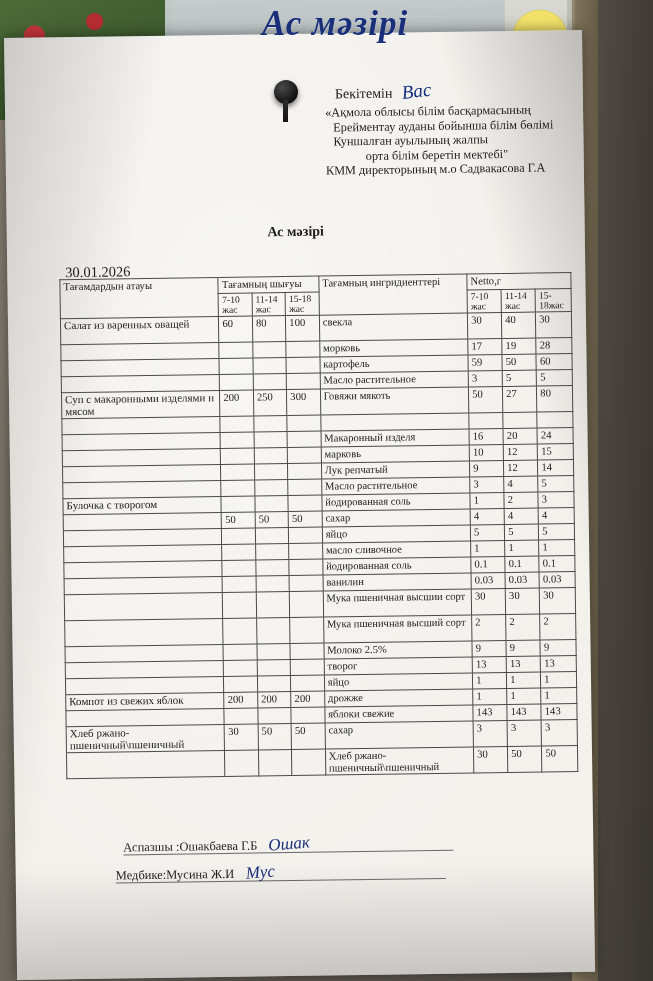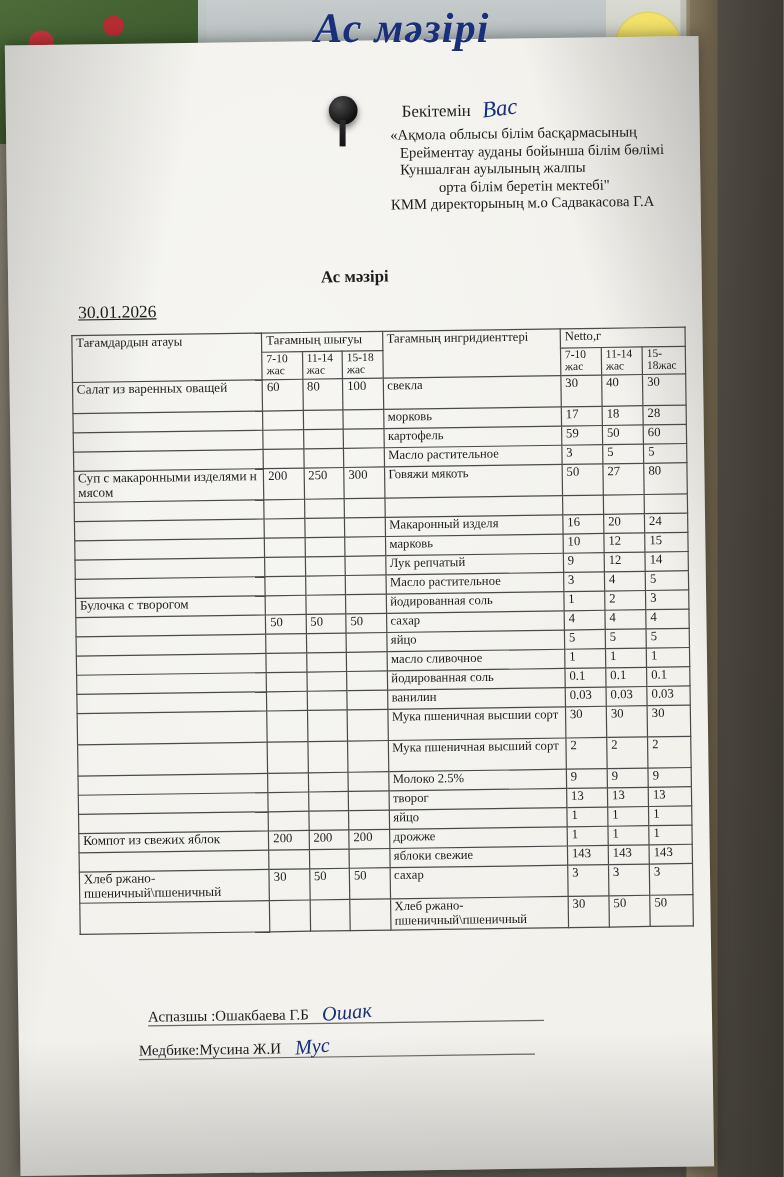--- a/index.html
+++ b/index.html
@@ -148,23 +148,22 @@
     position: absolute;
     left: 0; right: 0;
     top: 190px;
     text-align: center;
     font-weight: bold;
     font-size: 14px;
   }
   .doc-date {
     position: absolute;
     left: 58px;
-    top: 216px;
+    top: 227px;
     font-size: 14.5px;
-    text-decoration: underline;
   }
 
   
   table.menu {
     position: absolute;
     left: 52px;
     top: 242px;
     width: 512px;
     border-collapse: collapse;
     font-size: 10.6px;
@@ -269,21 +268,21 @@
               <td class="c-net">40</td>
               <td class="c-net">30</td>
             </tr>
             <tr>
               <td class="c-name dish"></td>
               <td class="c-out"></td>
               <td class="c-out"></td>
               <td class="c-out"></td>
               <td class="c-ingr">морковь</td>
               <td class="c-net">17</td>
-              <td class="c-net">18</td>
+              <td class="c-net">19</td>
               <td class="c-net">28</td>
             </tr>
             <tr>
               <td class="c-name dish"></td>
               <td class="c-out"></td>
               <td class="c-out"></td>
               <td class="c-out"></td>
               <td class="c-ingr">картофель</td>
               <td class="c-net">59</td>
               <td class="c-net">50</td>

